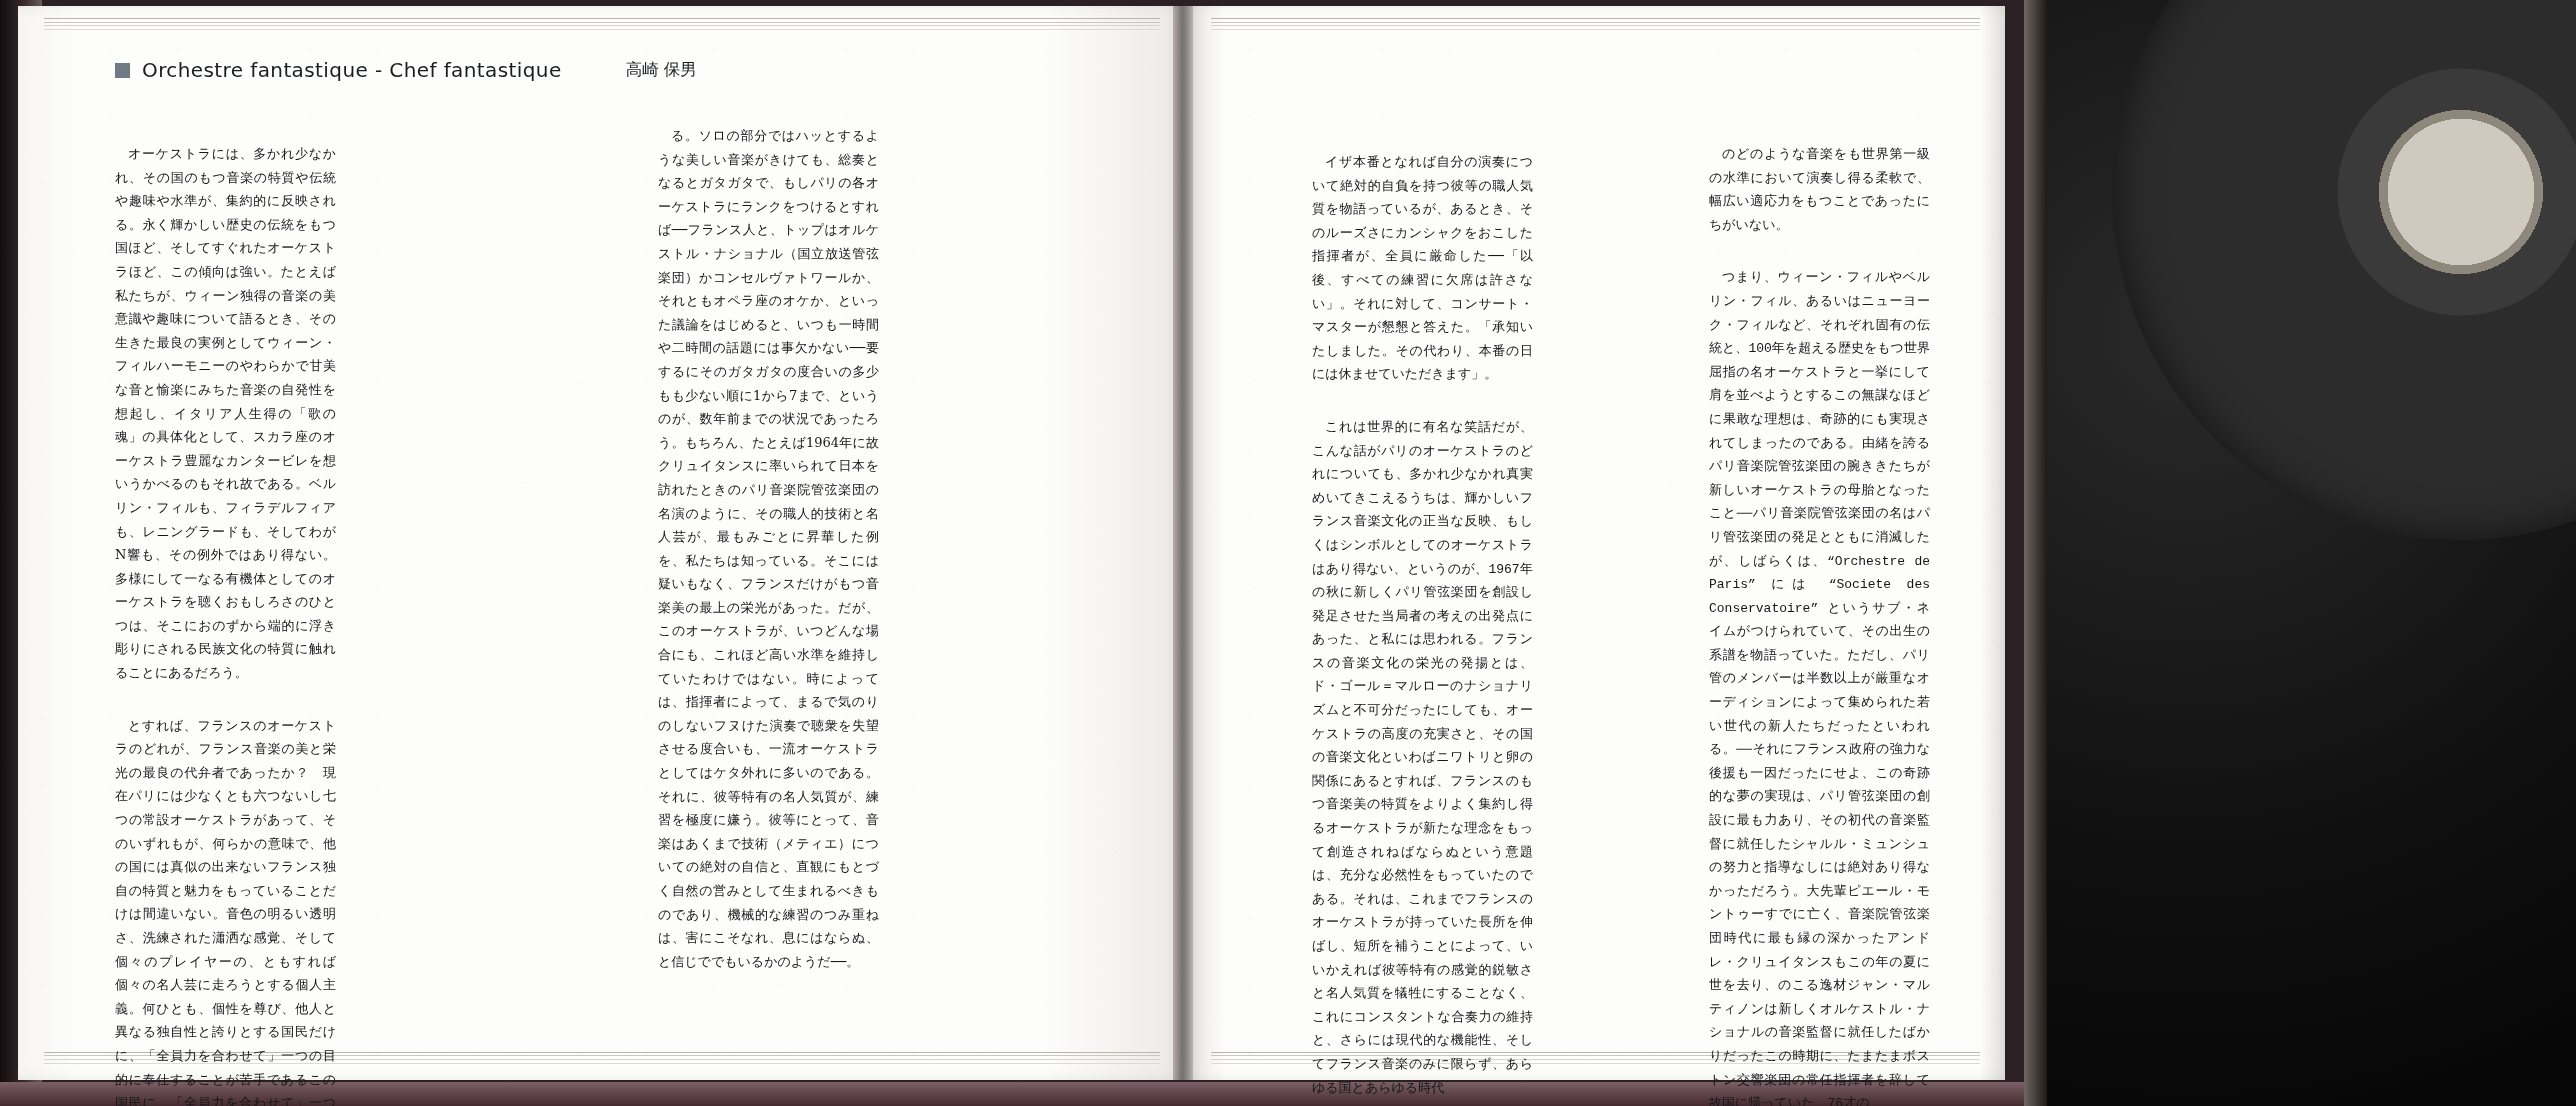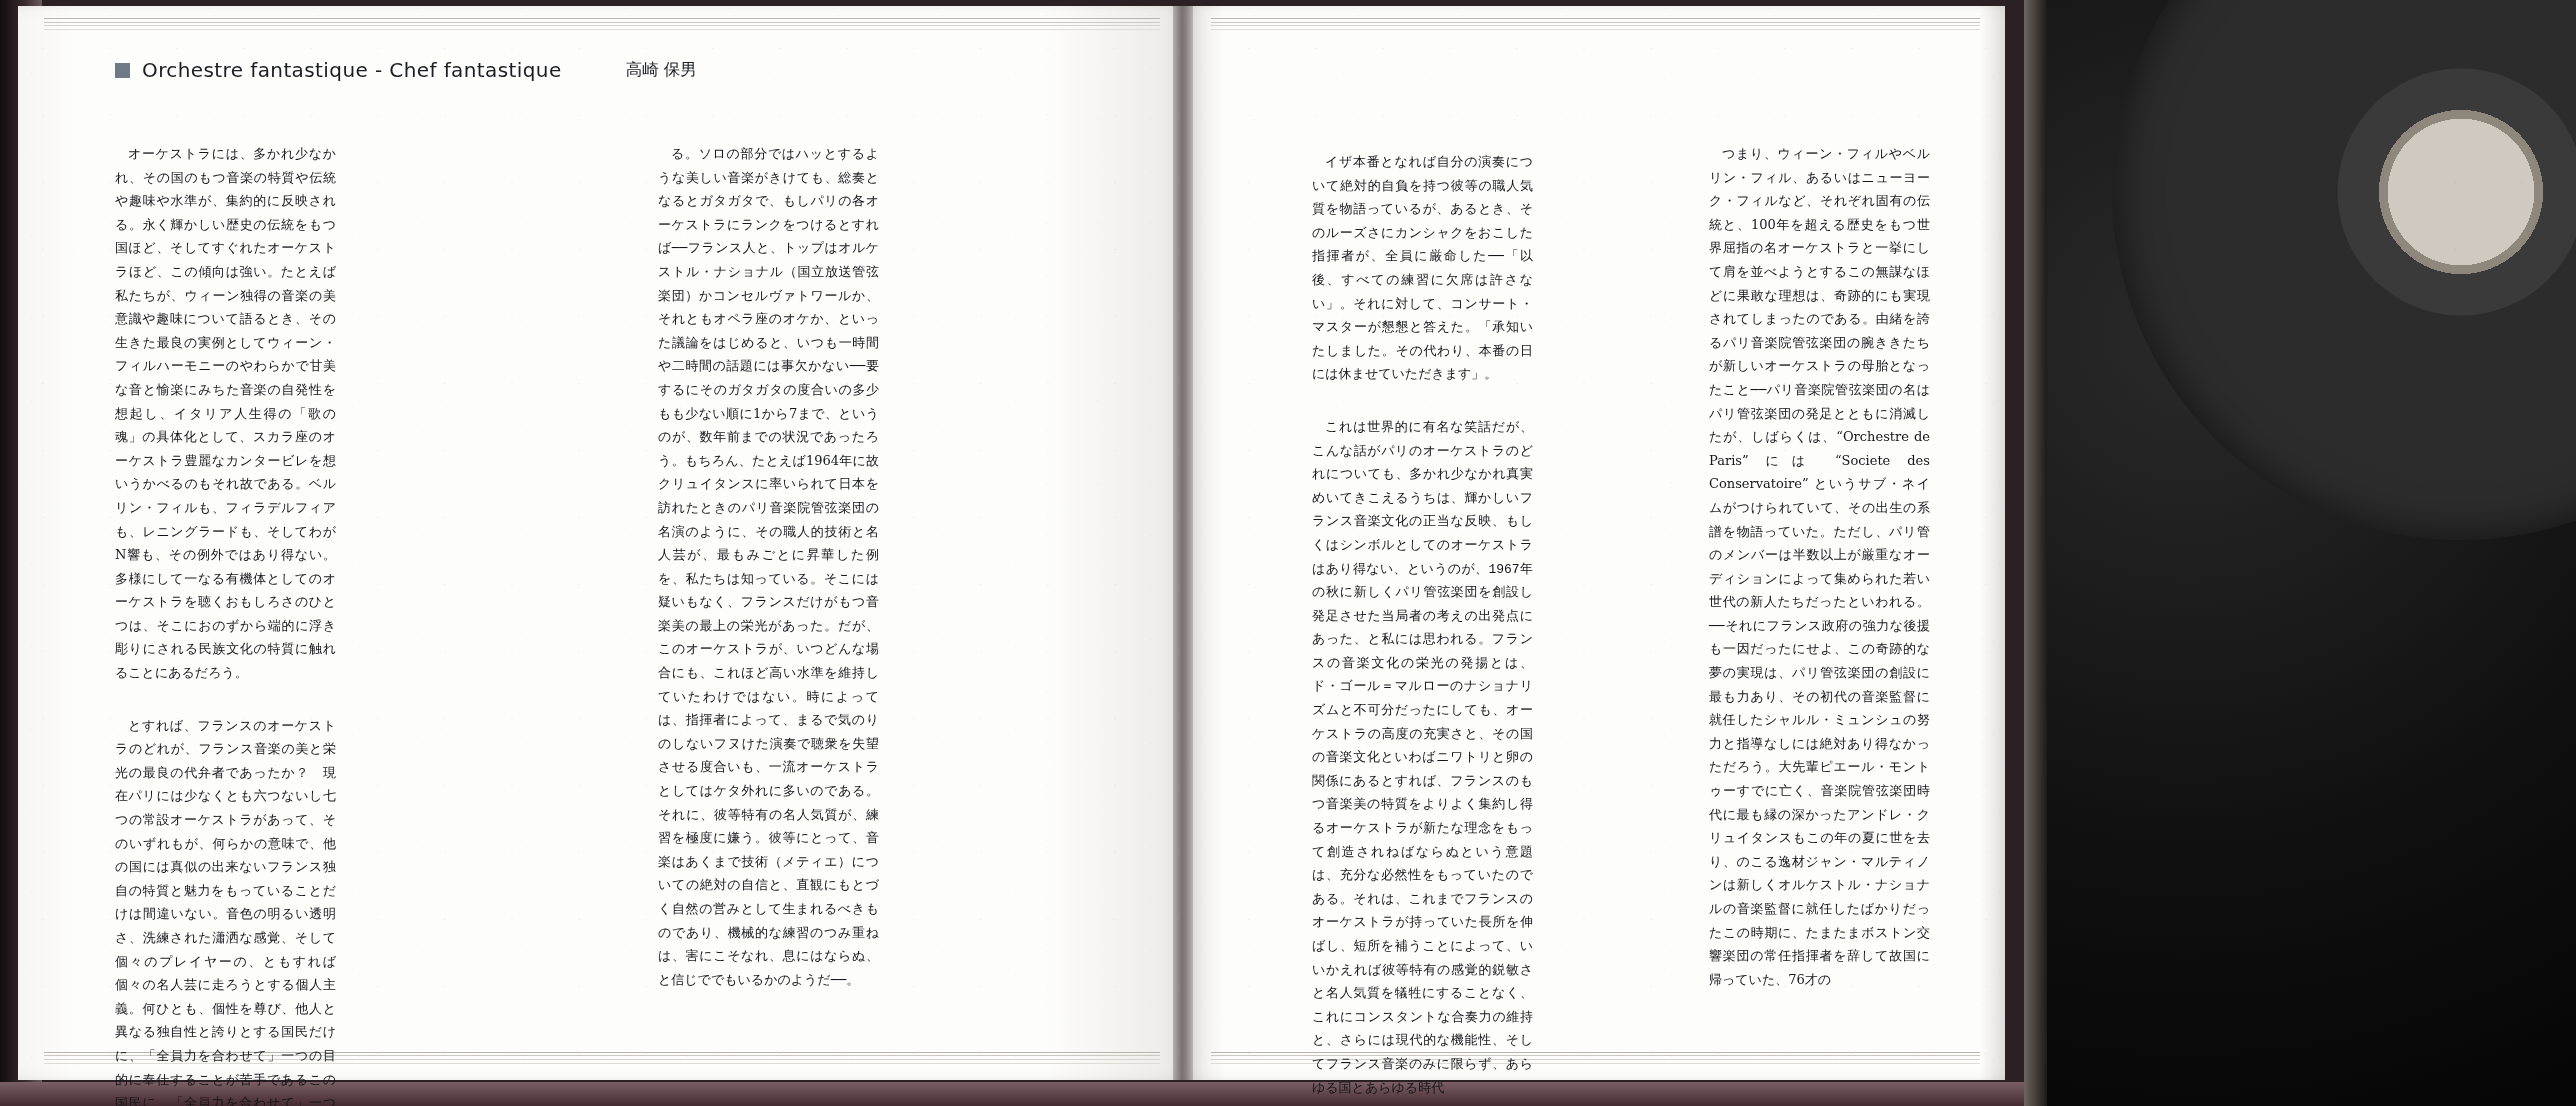--- a/index.html
+++ b/index.html
@@ -198,21 +198,21 @@
     font-family: "DejaVu Serif", "Liberation Serif", serif;
     font-size: 16.5px;
     color: #1b1d22;
     margin-left: 52px;
     white-space: nowrap;
     text-align: right;
   }
 
   
   #col1 { left: 115px; top: 142px; }
-  #col2 { left: 658px; top: 142px; }
+  #col2 { left: 658px; top: 124px; }
   #col3 { left: 1312px; top: 150px; }
   #col4 { left: 1709px; top: 142px; }
 
   
   #speckle {
     position: absolute;
     inset: 0;
     pointer-events: none;
     opacity: .035;
     background-image:
@@ -282,20 +282,21 @@
   <div class="col" id="col2">
     <p>る。ソロの部分ではハッとするような美しい音楽がきけても、総奏となるとガタガタで、もしパリの各オーケストラにランクをつけるとすれば──フランス人と、トップはオルケストル・ナショナル（国立放送管弦楽団）かコンセルヴァトワールか、それともオペラ座のオケか、といった議論をはじめると、いつも一時間や二時間の話題には事欠かない──要するにそのガタガタの度合いの多少もも少ない順に1から7まで、というのが、数年前までの状況であったろう。もちろん、たとえば1964年に故クリュイタンスに率いられて日本を訪れたときのパリ音楽院管弦楽団の名演のように、その職人的技術と名人芸が、最もみごとに昇華した例を、私たちは知っている。そこには疑いもなく、フランスだけがもつ音楽美の最上の栄光があった。だが、このオーケストラが、いつどんな場合にも、これほど高い水準を維持していたわけではない。時によっては、指揮者によって、まるで気のりのしないフヌけた演奏で聴衆を失望させる度合いも、一流オーケストラとしてはケタ外れに多いのである。それに、彼等特有の名人気質が、練習を極度に嫌う。彼等にとって、音楽はあくまで技術（メティエ）についての絶対の自信と、直観にもとづく自然の営みとして生まれるべきものであり、機械的な練習のつみ重ねは、害にこそなれ、息にはならぬ、と信じででもいるかのようだ──。</p>
   </div>
 
   <div class="col" id="col3">
     <p>イザ本番となれば自分の演奏について絶対的自負を持つ彼等の職人気質を物語っているが、あるとき、そのルーズさにカンシャクをおこした指揮者が、全員に厳命した──「以後、すべての練習に欠席は許さない」。それに対して、コンサート・マスターが懇懇と答えた。「承知いたしました。その代わり、本番の日には休ませていただきます」。</p>
     <p>これは世界的に有名な笑話だが、こんな話がパリのオーケストラのどれについても、多かれ少なかれ真実めいてきこえるうちは、輝かしいフランス音楽文化の正当な反映、もしくはシンボルとしてのオーケストラはあり得ない、というのが、1967年の秋に新しくパリ管弦楽団を創設し発足させた当局者の考えの出発点にあった、と私には思われる。フランスの音楽文化の栄光の発揚とは、ド・ゴール＝マルローのナショナリズムと不可分だったにしても、オーケストラの高度の充実さと、その国の音楽文化といわばニワトリと卵の関係にあるとすれば、フランスのもつ音楽美の特質をよりよく集約し得るオーケストラが新たな理念をもって創造されねばならぬという意題は、充分な必然性をもっていたのである。それは、これまでフランスのオーケストラが持っていた長所を伸ばし、短所を補うことによって、いいかえれば彼等特有の感覚的鋭敏さと名人気質を犠牲にすることなく、これにコンスタントな合奏力の維持と、さらには現代的な機能性、そしてフランス音楽のみに限らず、あらゆる国とあらゆる時代</p>
   </div>
 
   <div class="col" id="col4">
+    <p>のどのような音楽をも世界第一級の水準において演奏し得る柔軟で、幅広い適応力をもつことであったにちがいない。</p>
     <p>つまり、ウィーン・フィルやベルリン・フィル、あるいはニューヨーク・フィルなど、それぞれ固有の伝統と、100年を超える歴史をもつ世界屈指の名オーケストラと一挙にして肩を並べようとするこの無謀なほどに果敢な理想は、奇跡的にも実現されてしまったのである。由緒を誇るパリ音楽院管弦楽団の腕ききたちが新しいオーケストラの母胎となったこと──パリ音楽院管弦楽団の名はパリ管弦楽団の発足とともに消滅したが、しばらくは、“Orchestre de Paris” には “Societe des Conservatoire” というサブ・ネイムがつけられていて、その出生の系譜を物語っていた。ただし、パリ管のメンバーは半数以上が厳重なオーディションによって集められた若い世代の新人たちだったといわれる。──それにフランス政府の強力な後援も一因だったにせよ、この奇跡的な夢の実現は、パリ管弦楽団の創設に最も力あり、その初代の音楽監督に就任したシャルル・ミュンシュの努力と指導なしには絶対あり得なかっただろう。大先輩ピエール・モントゥーすでに亡く、音楽院管弦楽団時代に最も縁の深かったアンドレ・クリュイタンスもこの年の夏に世を去り、のこる逸材ジャン・マルティノンは新しくオルケストル・ナショナルの音楽監督に就任したばかりだったこの時期に、たまたまボストン交響楽団の常任指揮者を辞して故国に帰っていた、76才の</p>
   </div>
 
   <div id="disc-area">
     <div id="tray-lip"></div>
     <div id="disc">
       <div id="disc-inner"></div>
     </div>
   </div>
 

